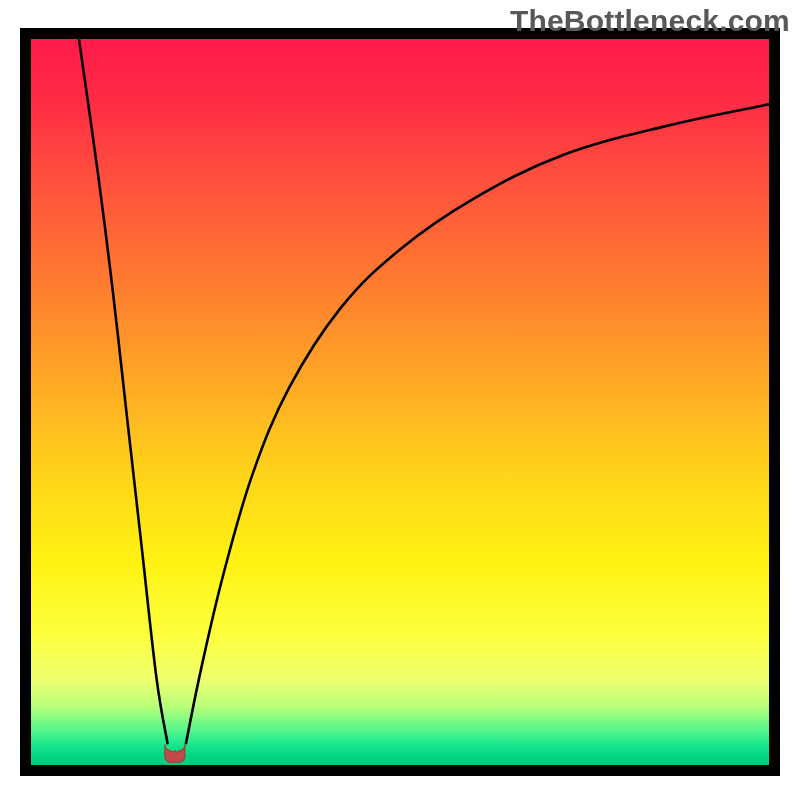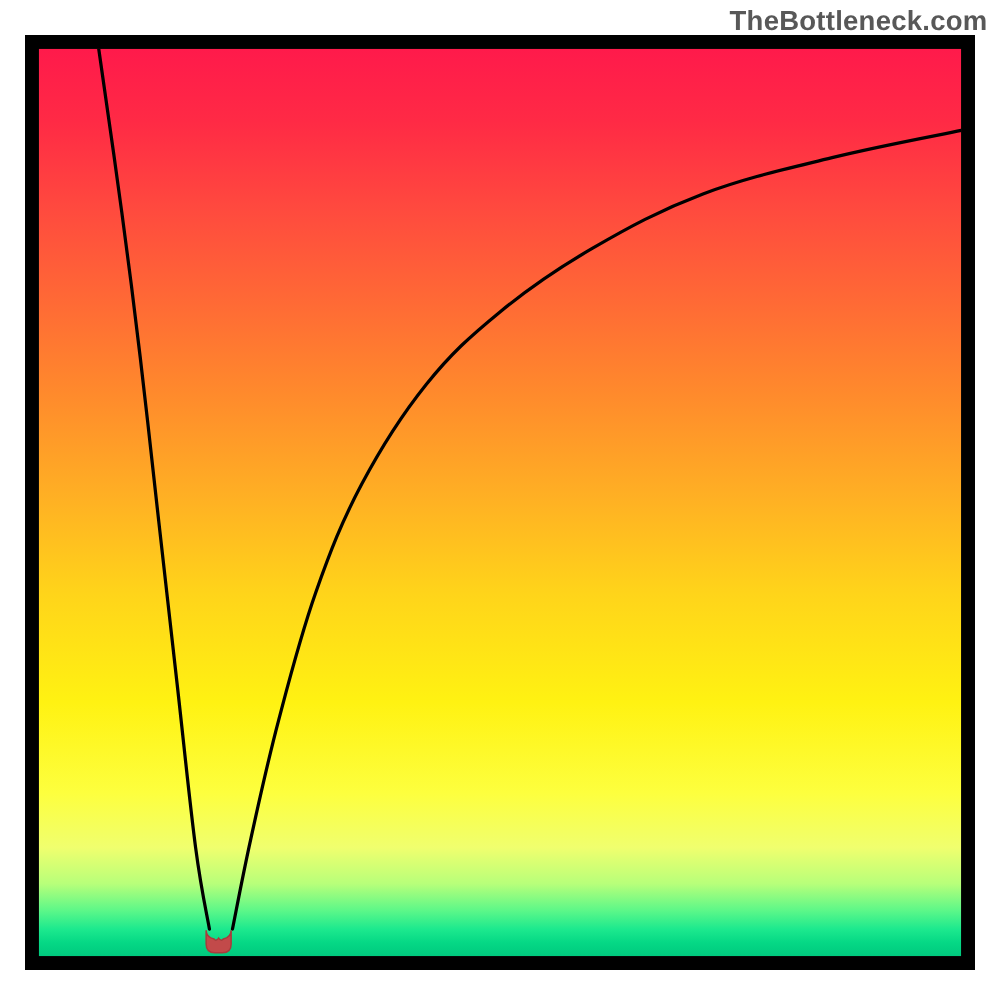--- a/index.html
+++ b/index.html
@@ -14,21 +14,21 @@
   .chart-wrap {
     position: relative;
     width: 800px;
     height: 800px;
     background: #fff;
   }
   .watermark {
     position: absolute;
     top: 4px;
     right: 10px;
-    font-size: 22px;
+    font-size: 30px;
     font-weight: 600;
     color: #585858;
     letter-spacing: 0.2px;
     z-index: 5;
   }
   .plot-frame {
     position: absolute;
     left: 20px;
     top: 28px;
     width: 760px;

